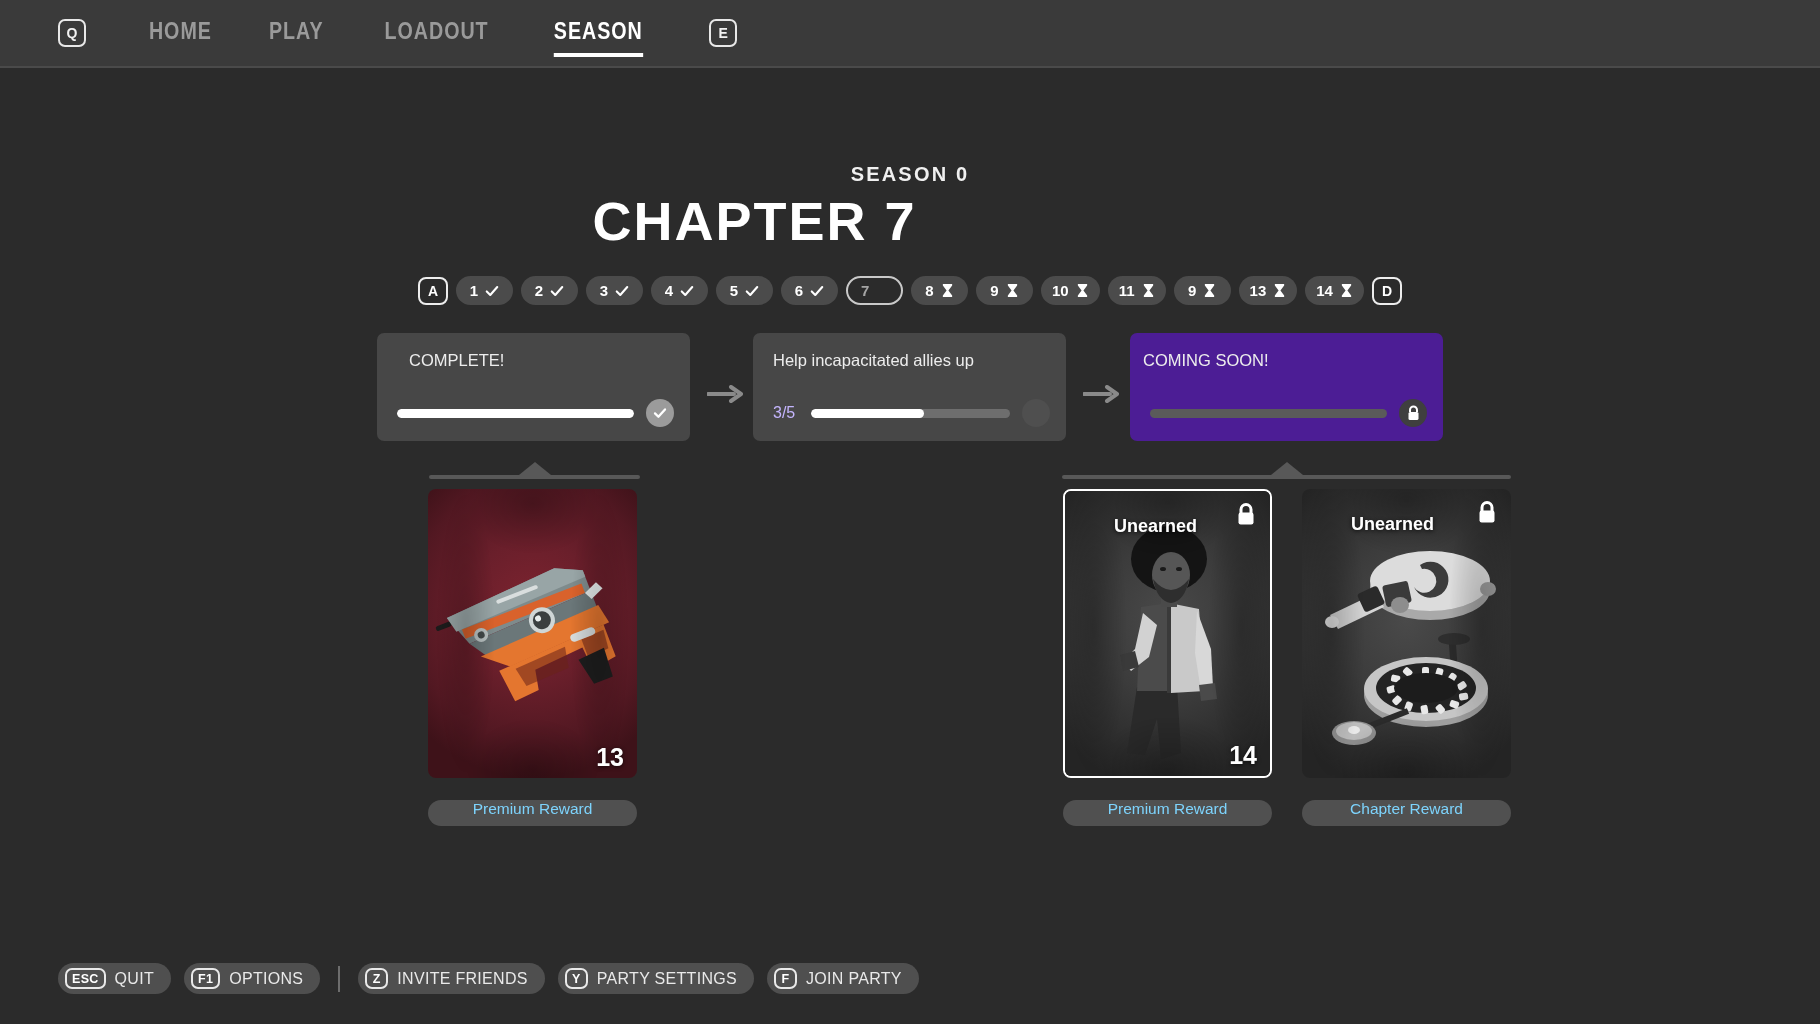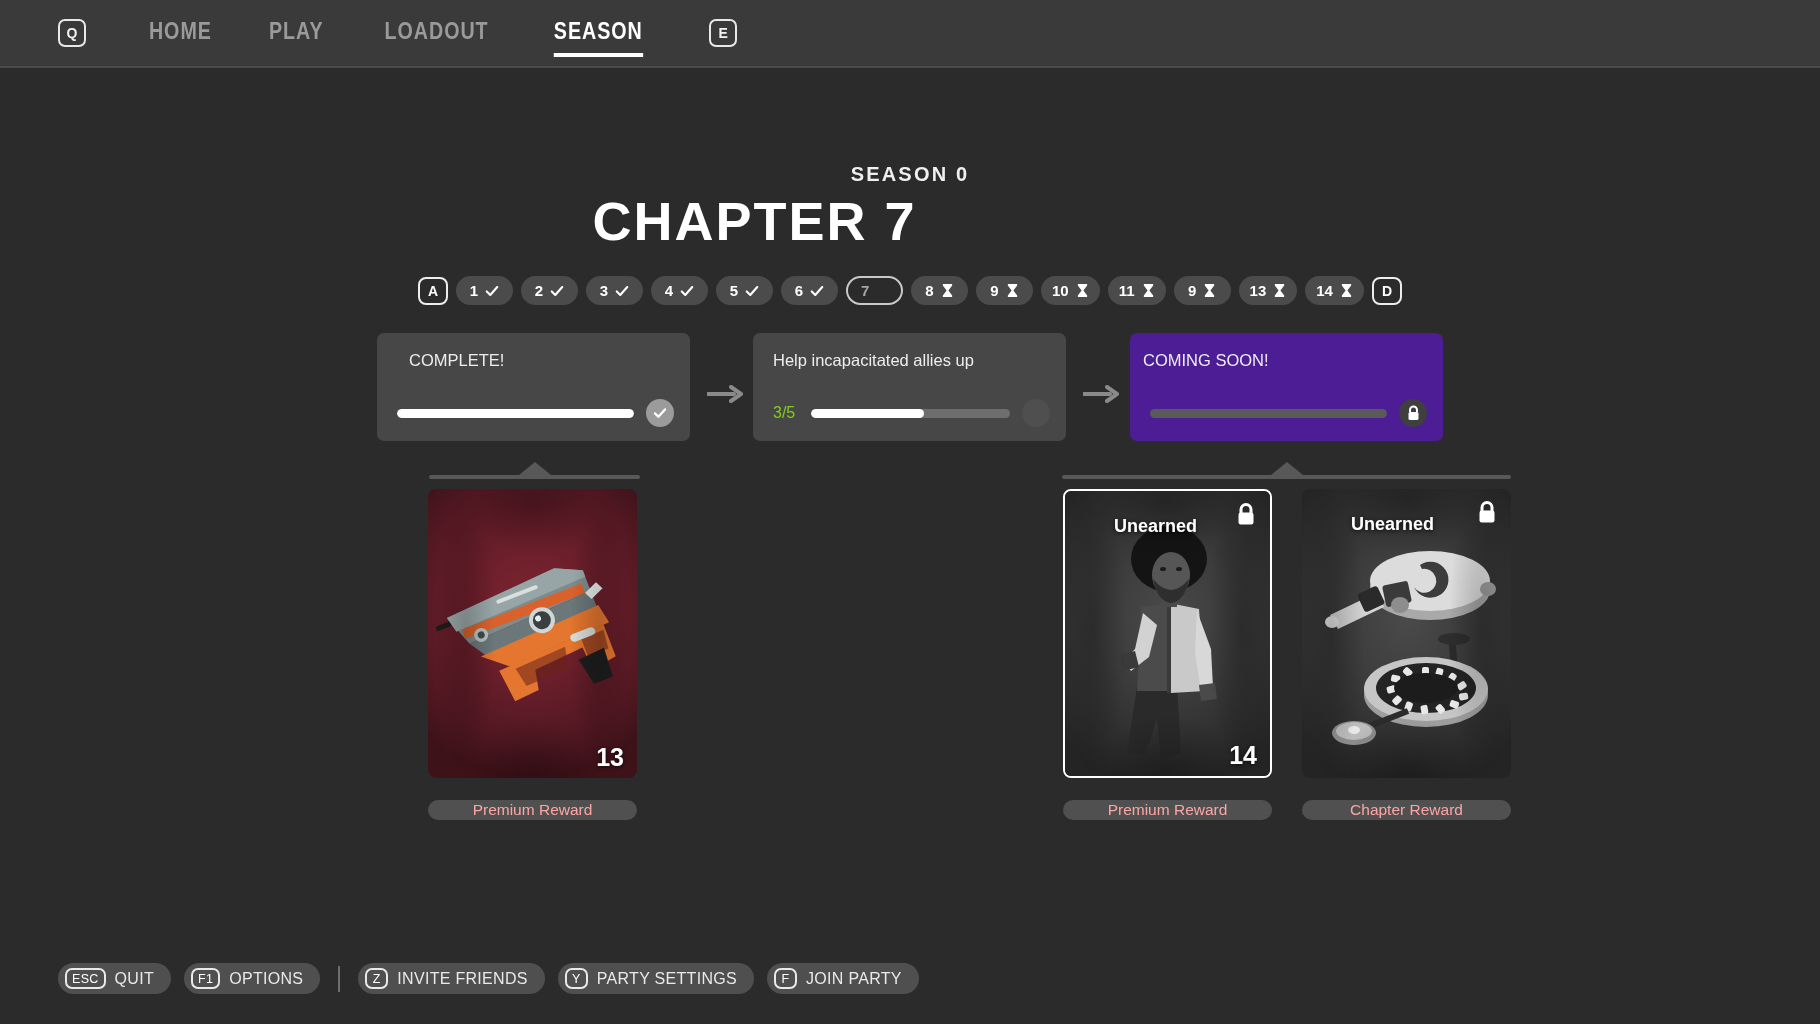--- a/index.html
+++ b/index.html
@@ -94,21 +94,21 @@
     background: #474747;
     border-radius: 7px;
     padding: 18px 20px 0 20px;
   }
   .obj-card.dim { background: #4c1d95; padding-left: 13px; }
   .obj-title { color: #ededed; font-size: 16.5px; }
   .obj-bottom {
     position: absolute; left: 20px; right: 16px; bottom: 14px;
     display: flex; align-items: center; gap: 12px;
   }
-  .obj-count { color: #84cc16; font-size: 16px; min-width: 26px; }
+  .obj-count { color: #c4b5fd; font-size: 16px; min-width: 26px; }
   .bar-track {
     flex: 1; height: 9px; border-radius: 5px; background: #6e6e6e;
     overflow: hidden;
   }
   .bar-track.empty { background: #5a5a5a; }
   .bar-fill { height: 100%; background: #ffffff; border-radius: 5px; }
   .end-badge {
     width: 28px; height: 28px; border-radius: 50%;
     display: flex; align-items: center; justify-content: center;
     flex: 0 0 auto;
@@ -153,24 +153,24 @@
     color: #ffffff; font-size: 18px; font-weight: bold;
     text-shadow: 0 1px 4px rgba(0,0,0,.8);
     margin-left: 34px;
   }
   .rcard .lockico {
     position: absolute; right: 13px; top: 11px;
     width: 22px; height: 25px;
   }
   .rlabel {
     position: absolute;
-    height: 20px; border-radius: 13px;
+    height: 26px; border-radius: 13px;
     background: #505050;
-    display: flex; align-items: center; justify-content: center;
-    color: #fca5a5; font-size: 15.5px;
+    display: flex; align-items: flex-start; justify-content: center;
+    color: #7dd3fc; font-size: 15.5px;
   }
 
   
   .art-weapon {
     background:
       radial-gradient(ellipse 75% 58% at 50% 42%, #7e2430 0%, #6a1f2b 42%, #521822 78%, #3e1219 100%);
   }
   .art-weapon .swirl {
     position: absolute; inset: 0; opacity: .45;
     background:
@@ -202,21 +202,21 @@
     height: 31px; border-radius: 16px;
     background: #4f4f4f;
     display: flex; align-items: center; gap: 9px;
     padding: 0 17px 0 7px;
     color: #e9e9e9; font-size: 16px; letter-spacing: .3px;
   }
   .fkey {
     height: 21px; min-width: 23px; padding: 0 5px;
     border: 2px solid #e9e9e9; border-radius: 7px;
     display: flex; align-items: center; justify-content: center;
-    font-size: 12.5px; font-weight: normal; color: #ffffff;
+    font-size: 12.5px; font-weight: bold; color: #ffffff;
   }
   .fdiv { width: 2px; height: 26px; background: #6d6d6d; margin: 0 5px; }
 </style>
 </head>
 <body>
 
 <div class="topnav">
   <div class="keycap nav-key">Q</div>
   <div class="nav-slot nav-gap-a"></div>
   <div class="nav-item">HOME</div>

